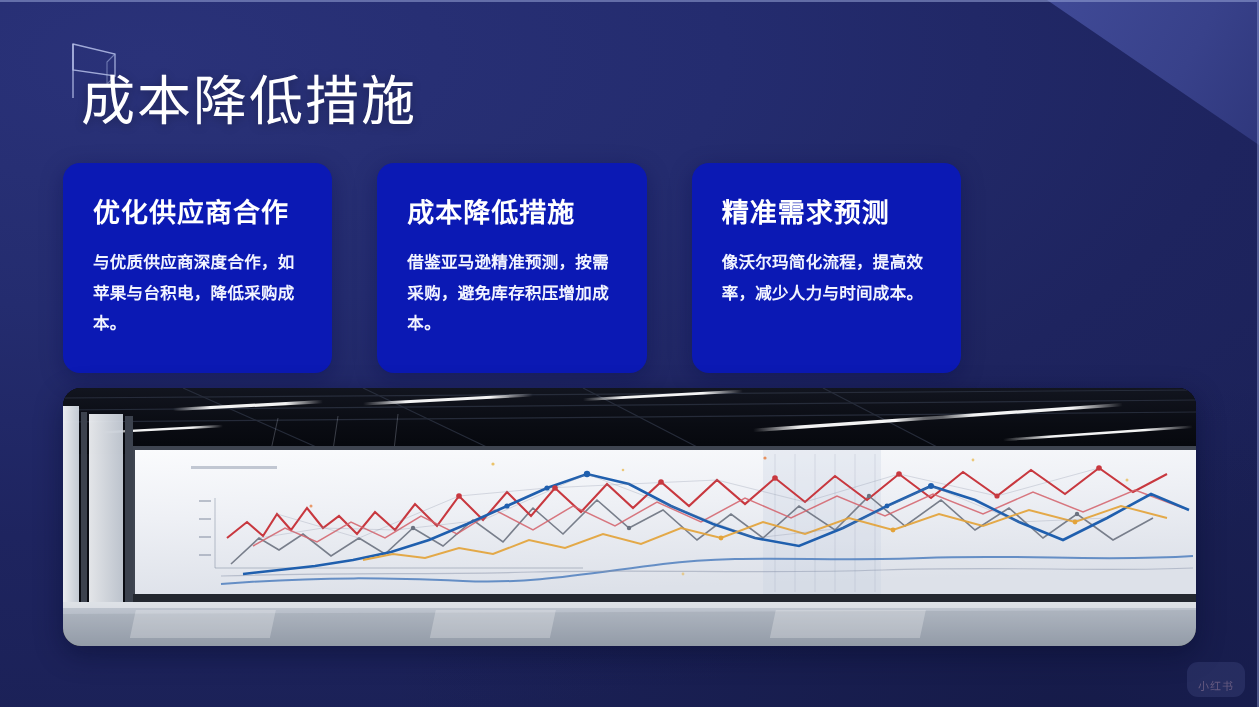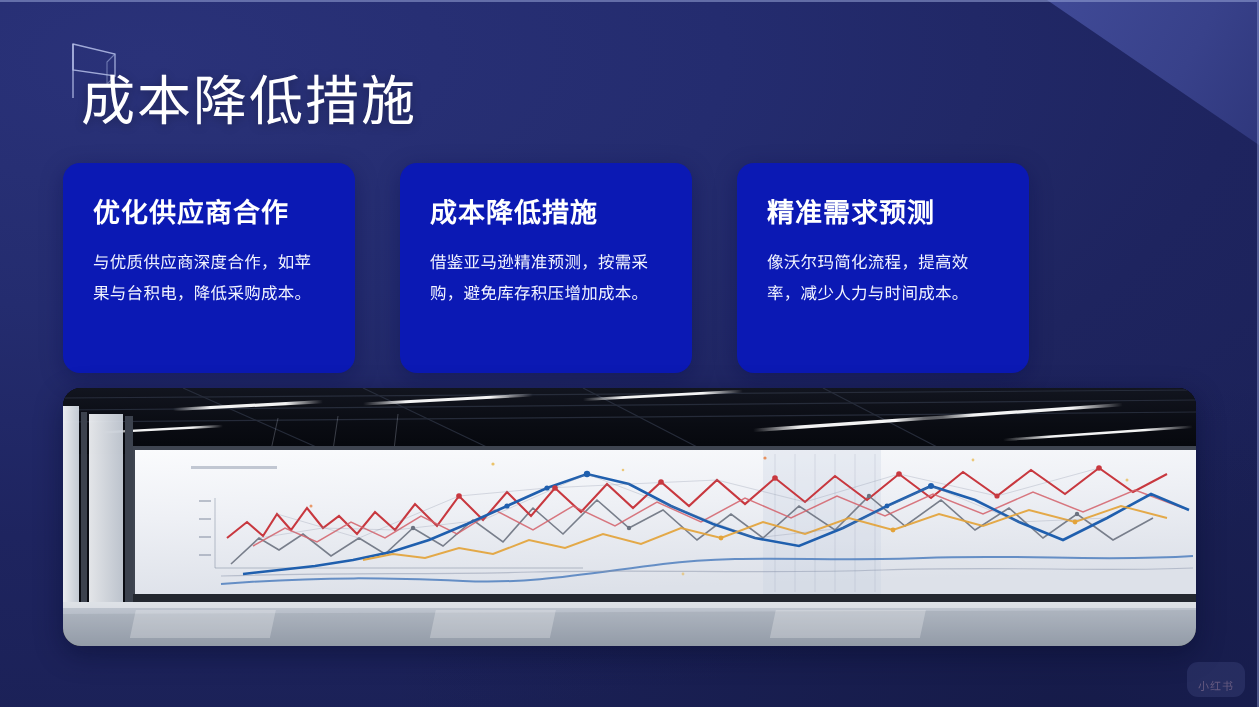--- a/index.html
+++ b/index.html
@@ -77,21 +77,21 @@
     color: #ffffff;
     white-space: nowrap;
     text-shadow: 0 2px 10px rgba(0,0,0,.25);
   }
 
   
   .cards {
     position: absolute;
     left: 63px;
     top: 163px;
-    width: 966px;
+    width: 898px;
     height: 210px;
     display: flex;
     gap: 45px;
   }
   .card {
     flex: 1 1 0;
     background: #0b19b4;
     border-radius: 17px;
     padding: 34px 30px 0 30px;
     box-sizing: border-box;
@@ -103,21 +103,21 @@
     line-height: 1.2;
     font-weight: 700;
     letter-spacing: 1px;
     color: #ffffff;
     white-space: nowrap;
   }
   .card-body {
     margin: 0;
     font-size: 16.5px;
     line-height: 1.85;
-    font-weight: 400;
+    font-weight: 700;
     color: #f2f4ff;
     letter-spacing: .3px;
   }
 
   
   .photo-panel {
     position: absolute;
     left: 63px;
     top: 388px;
     width: 1133px;

